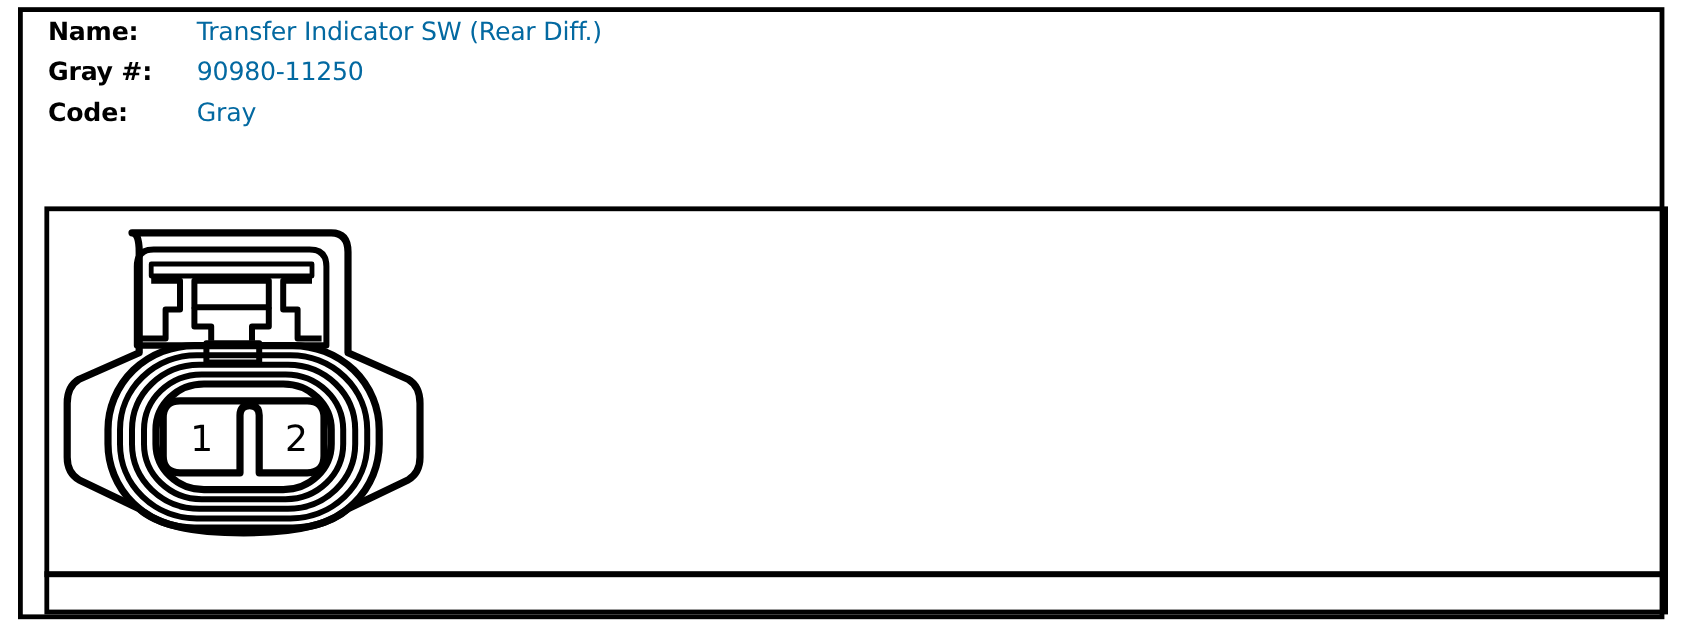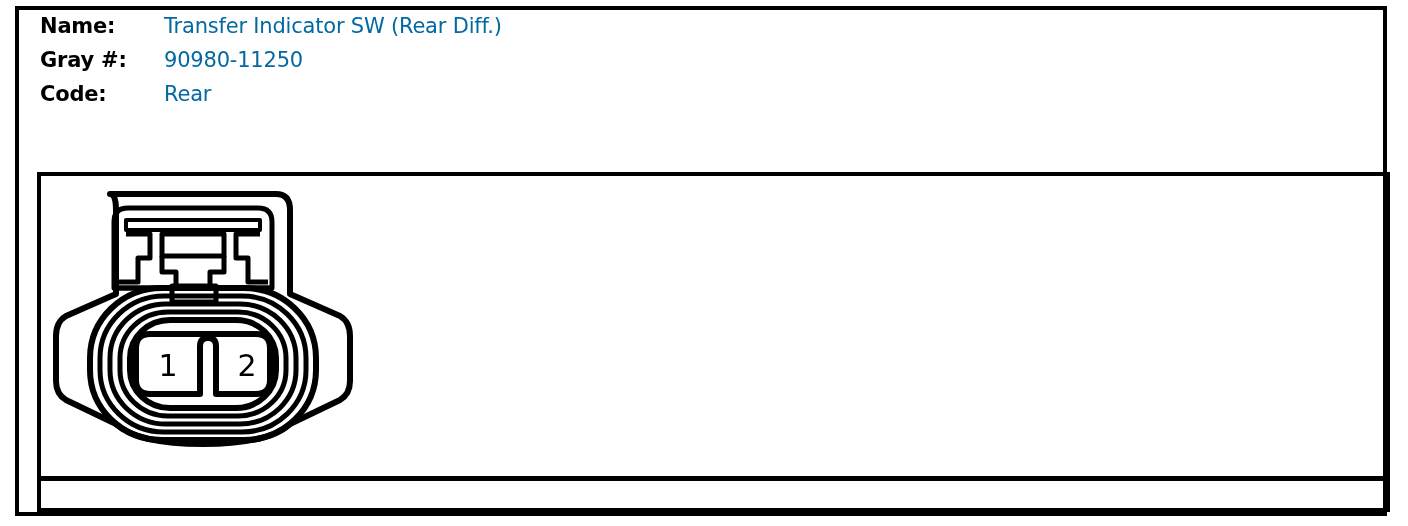--- a/index.html
+++ b/index.html
@@ -115,21 +115,21 @@
     </div>
 
 
     <div class="info-row">
       <span class="info-label">Gray #:</span>
       <span class="info-value">90980-11250</span>
     </div>
 
     <div class="info-row">
       <span class="info-label">Code:</span>
-      <span class="info-value">Rear</span>
+      <span class="info-value">Gray</span>
     </div>
 
   </div>
 
   <div id="diagram-box"></div>
   <div id="diagram-footer-divider"></div>
 
   <div id="connector-drawing">
     <svg viewBox="0 0 330 290" xmlns="http://www.w3.org/2000/svg">
 

